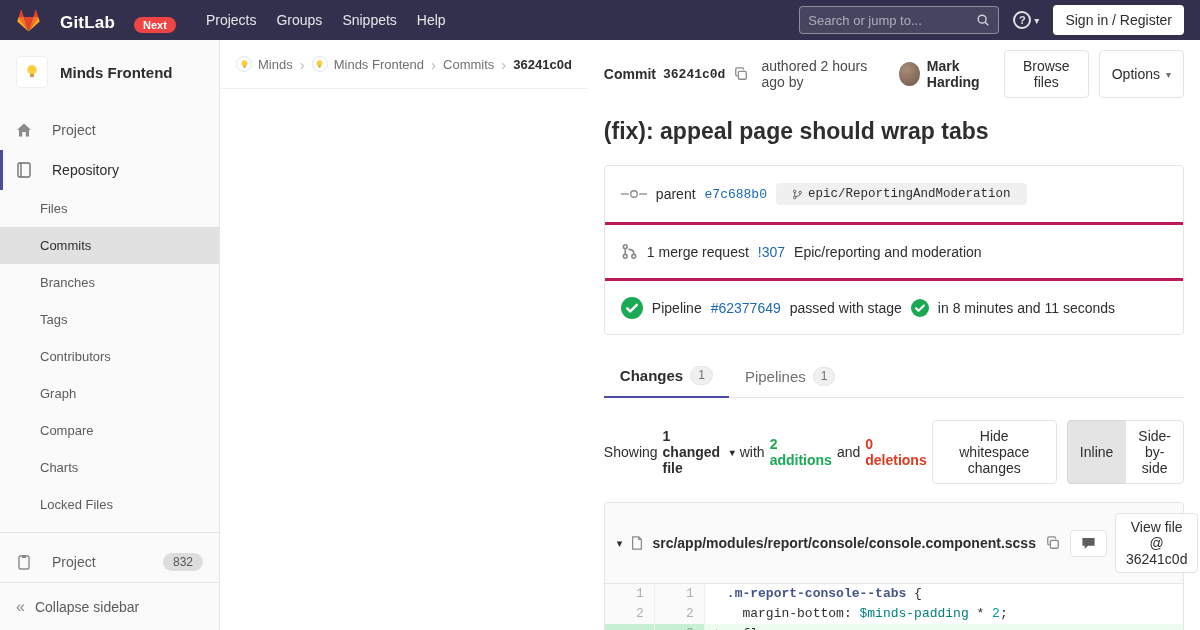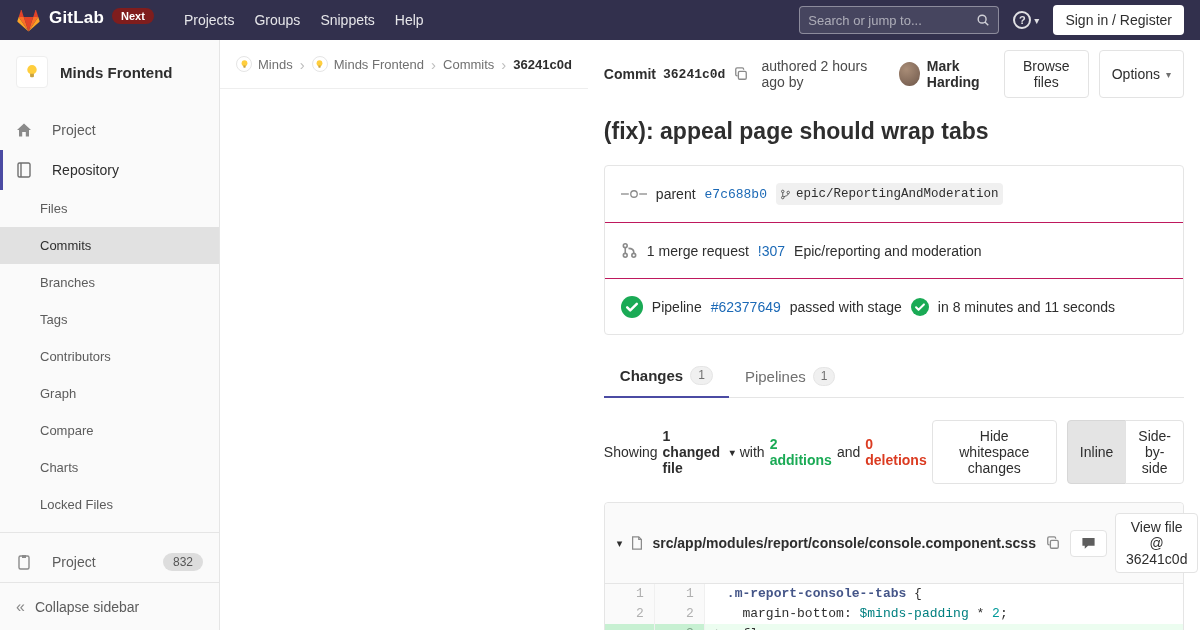--- a/index.html
+++ b/index.html
@@ -10,24 +10,24 @@
     color: #2e2e2e;
     background: #fff;
   }
   a { text-decoration: none; }
 
   
   .navbar {
     height: 40px; background: #32304d; display: flex; align-items: center;
     padding: 0 16px; gap: 6px;
   }
-  .brand { display: flex; align-items: flex-start; gap: 8px; margin-right: 14px; cursor: pointer; }
+  .brand { display: flex; align-items: flex-end; gap: 19px; margin-right: 14px; cursor: pointer; }
   .brand-name { color: #fff; font-weight: bold; font-size: 17px; letter-spacing: .2px; }
   .next-badge {
-    background: #7f1d1d; color: #fff; font-size: 11px; font-weight: bold;
+    background: #ef4444; color: #fff; font-size: 11px; font-weight: bold;
     padding: 2px 9px; border-radius: 10px;
   }
   .nav-links { display: flex; text-align: right; }
   .nav-link {
     color: rgba(255,255,255,.88); padding: 10px 10px; font-size: 14px; cursor: pointer;
   }
   .navbar-right { margin-left: auto; display: flex; align-items: center; gap: 14px; }
   .search-box {
     width: 200px; height: 28px; display: flex; align-items: center;
     background: rgba(255,255,255,.10); border: 1px solid rgba(255,255,255,.38);
@@ -120,24 +120,24 @@
     border: 1px solid #e3e3e3; background: #fff; color: #2e2e2e; border-radius: 4px;
     padding: 7px 12px; font-size: 14px; font-family: inherit; cursor: pointer;
     display: inline-flex; align-items: center; gap: 6px;
   }
   .btn .caret { color: #707070; }
 
   .commit-title { font-size: 23px; font-weight: bold; margin: 20px 0; color: #2e2e2e; }
 
   .info-box { border: 1px solid #e5e5e5; border-radius: 4px; }
   .info-row { display: flex; align-items: center; gap: 9px; padding: 0 16px; height: 56px; }
-  .info-row + .info-row { border-top: 1px solid #be185d; }
+  .info-row + .info-row { border-top: 3px solid #be185d; }
   .link { color: #1b69b6; cursor: pointer; }
   .ref-pill {
-    background: #f0f0f0; border-radius: 4px; padding: 4px 4px;
+    background: #f0f0f0; border-radius: 4px; padding: 4px 16px;
     display: inline-flex; align-items: center; gap: 5px;
     font-family: "Liberation Mono", "DejaVu Sans Mono", monospace; font-size: 12.5px;
     color: #2e2e2e; cursor: pointer;
   }
   .mr-title-link { color: #2e2e2e; cursor: pointer; }
 
   .tabs { display: flex; border-bottom: 1px solid #e5e5e5; margin-top: 20px; }
   .tab {
     padding: 11px 16px; display: flex; align-items: center; gap: 7px;
     color: #707070; font-size: 15px; cursor: pointer;

